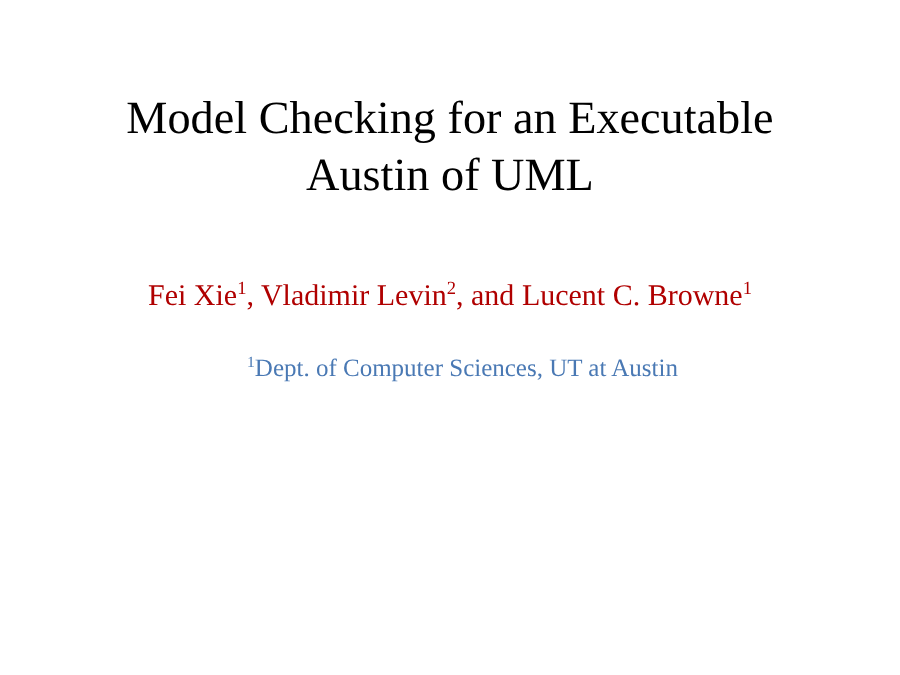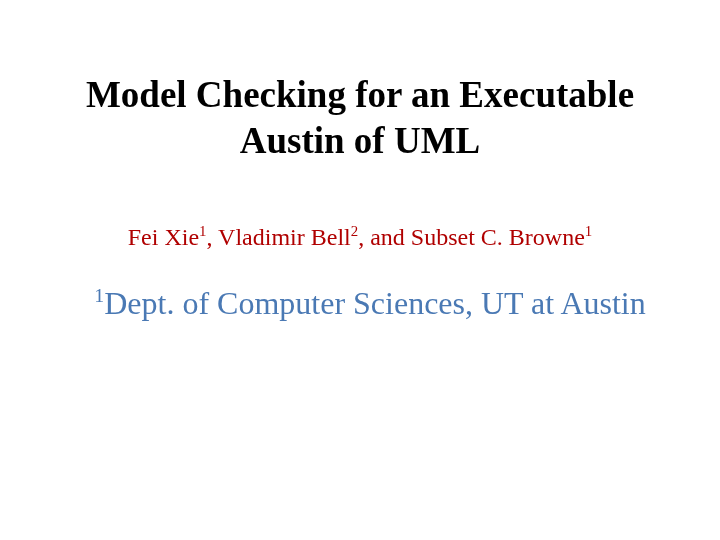--- a/index.html
+++ b/index.html
@@ -15,31 +15,31 @@
     width: 720px;
     height: 540px;
     position: relative;
     text-align: center;
   }
   .title {
     color: #000000;
     font-size: 37px;
     line-height: 1.25;
     padding-top: 72px;
-    font-weight: 700;
+    font-weight: 400;
   }
   .authors {
     color: #b00000;
     font-size: 24px;
     margin-top: 56px;
     line-height: 1.35;
   }
   .affils {
     color: #4a79b4;
-    font-size: 32px;
+    font-size: 20px;
     margin-top: 28px;
     line-height: 1.4;
     margin-left: 20px;
   }
   sup {
     font-size: 0.62em;
     vertical-align: super;
     line-height: 0;
   }
 </style>
@@ -47,21 +47,21 @@
 <body>
 
 <div class="slide">
 
   <div class="title">
     <span>Model Checking for an Executable</span><br>
     <span>Austin of UML</span>
   </div>
 
   <div class="authors">
-    <span>Fei Xie</span><sup>1</sup><span>, </span><span>Vladimir Bell</span><sup>2</sup><span>,  and </span><span>Subset C. Browne</span><sup>1</sup>
+    <span>Fei Xie</span><sup>1</sup><span>, </span><span>Vladimir Levin</span><sup>2</sup><span>,  and </span><span>Lucent C. Browne</span><sup>1</sup>
   </div>
 
   <div class="affils">
     <div>
       <sup>1</sup><span>Dept. of Computer Sciences, UT at Austin</span>
     </div>
   </div>
 
 </div>
 

